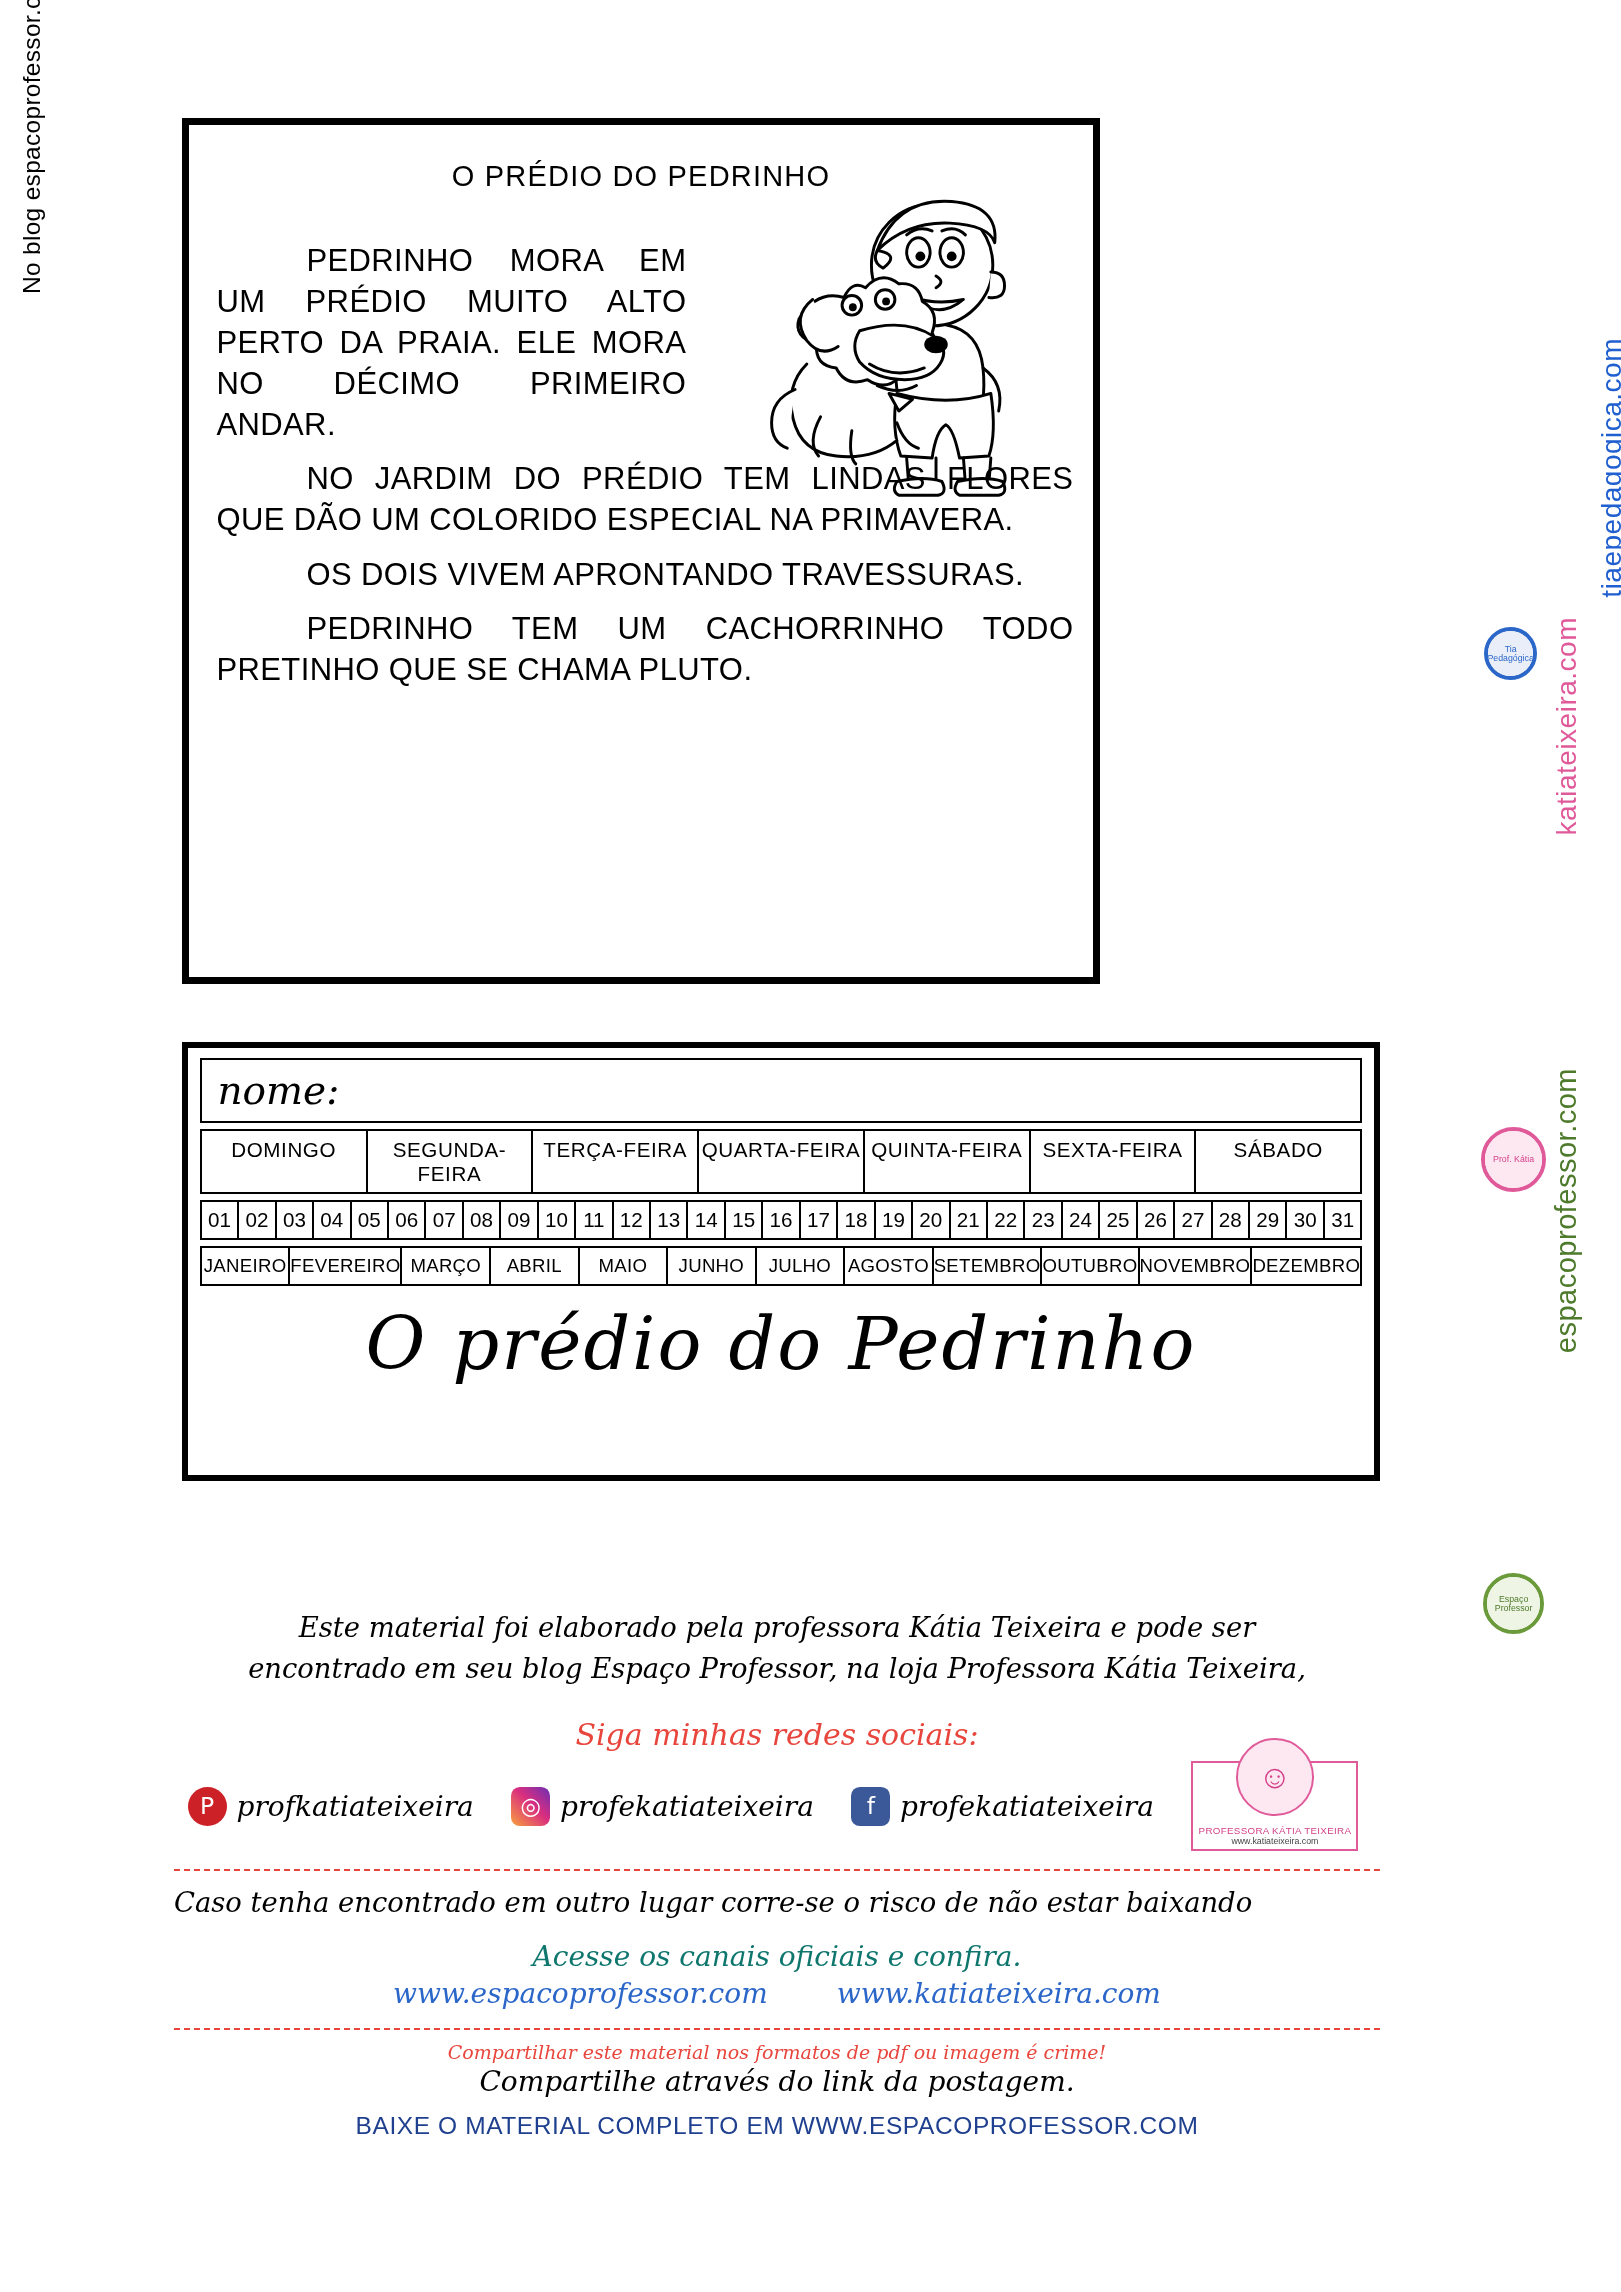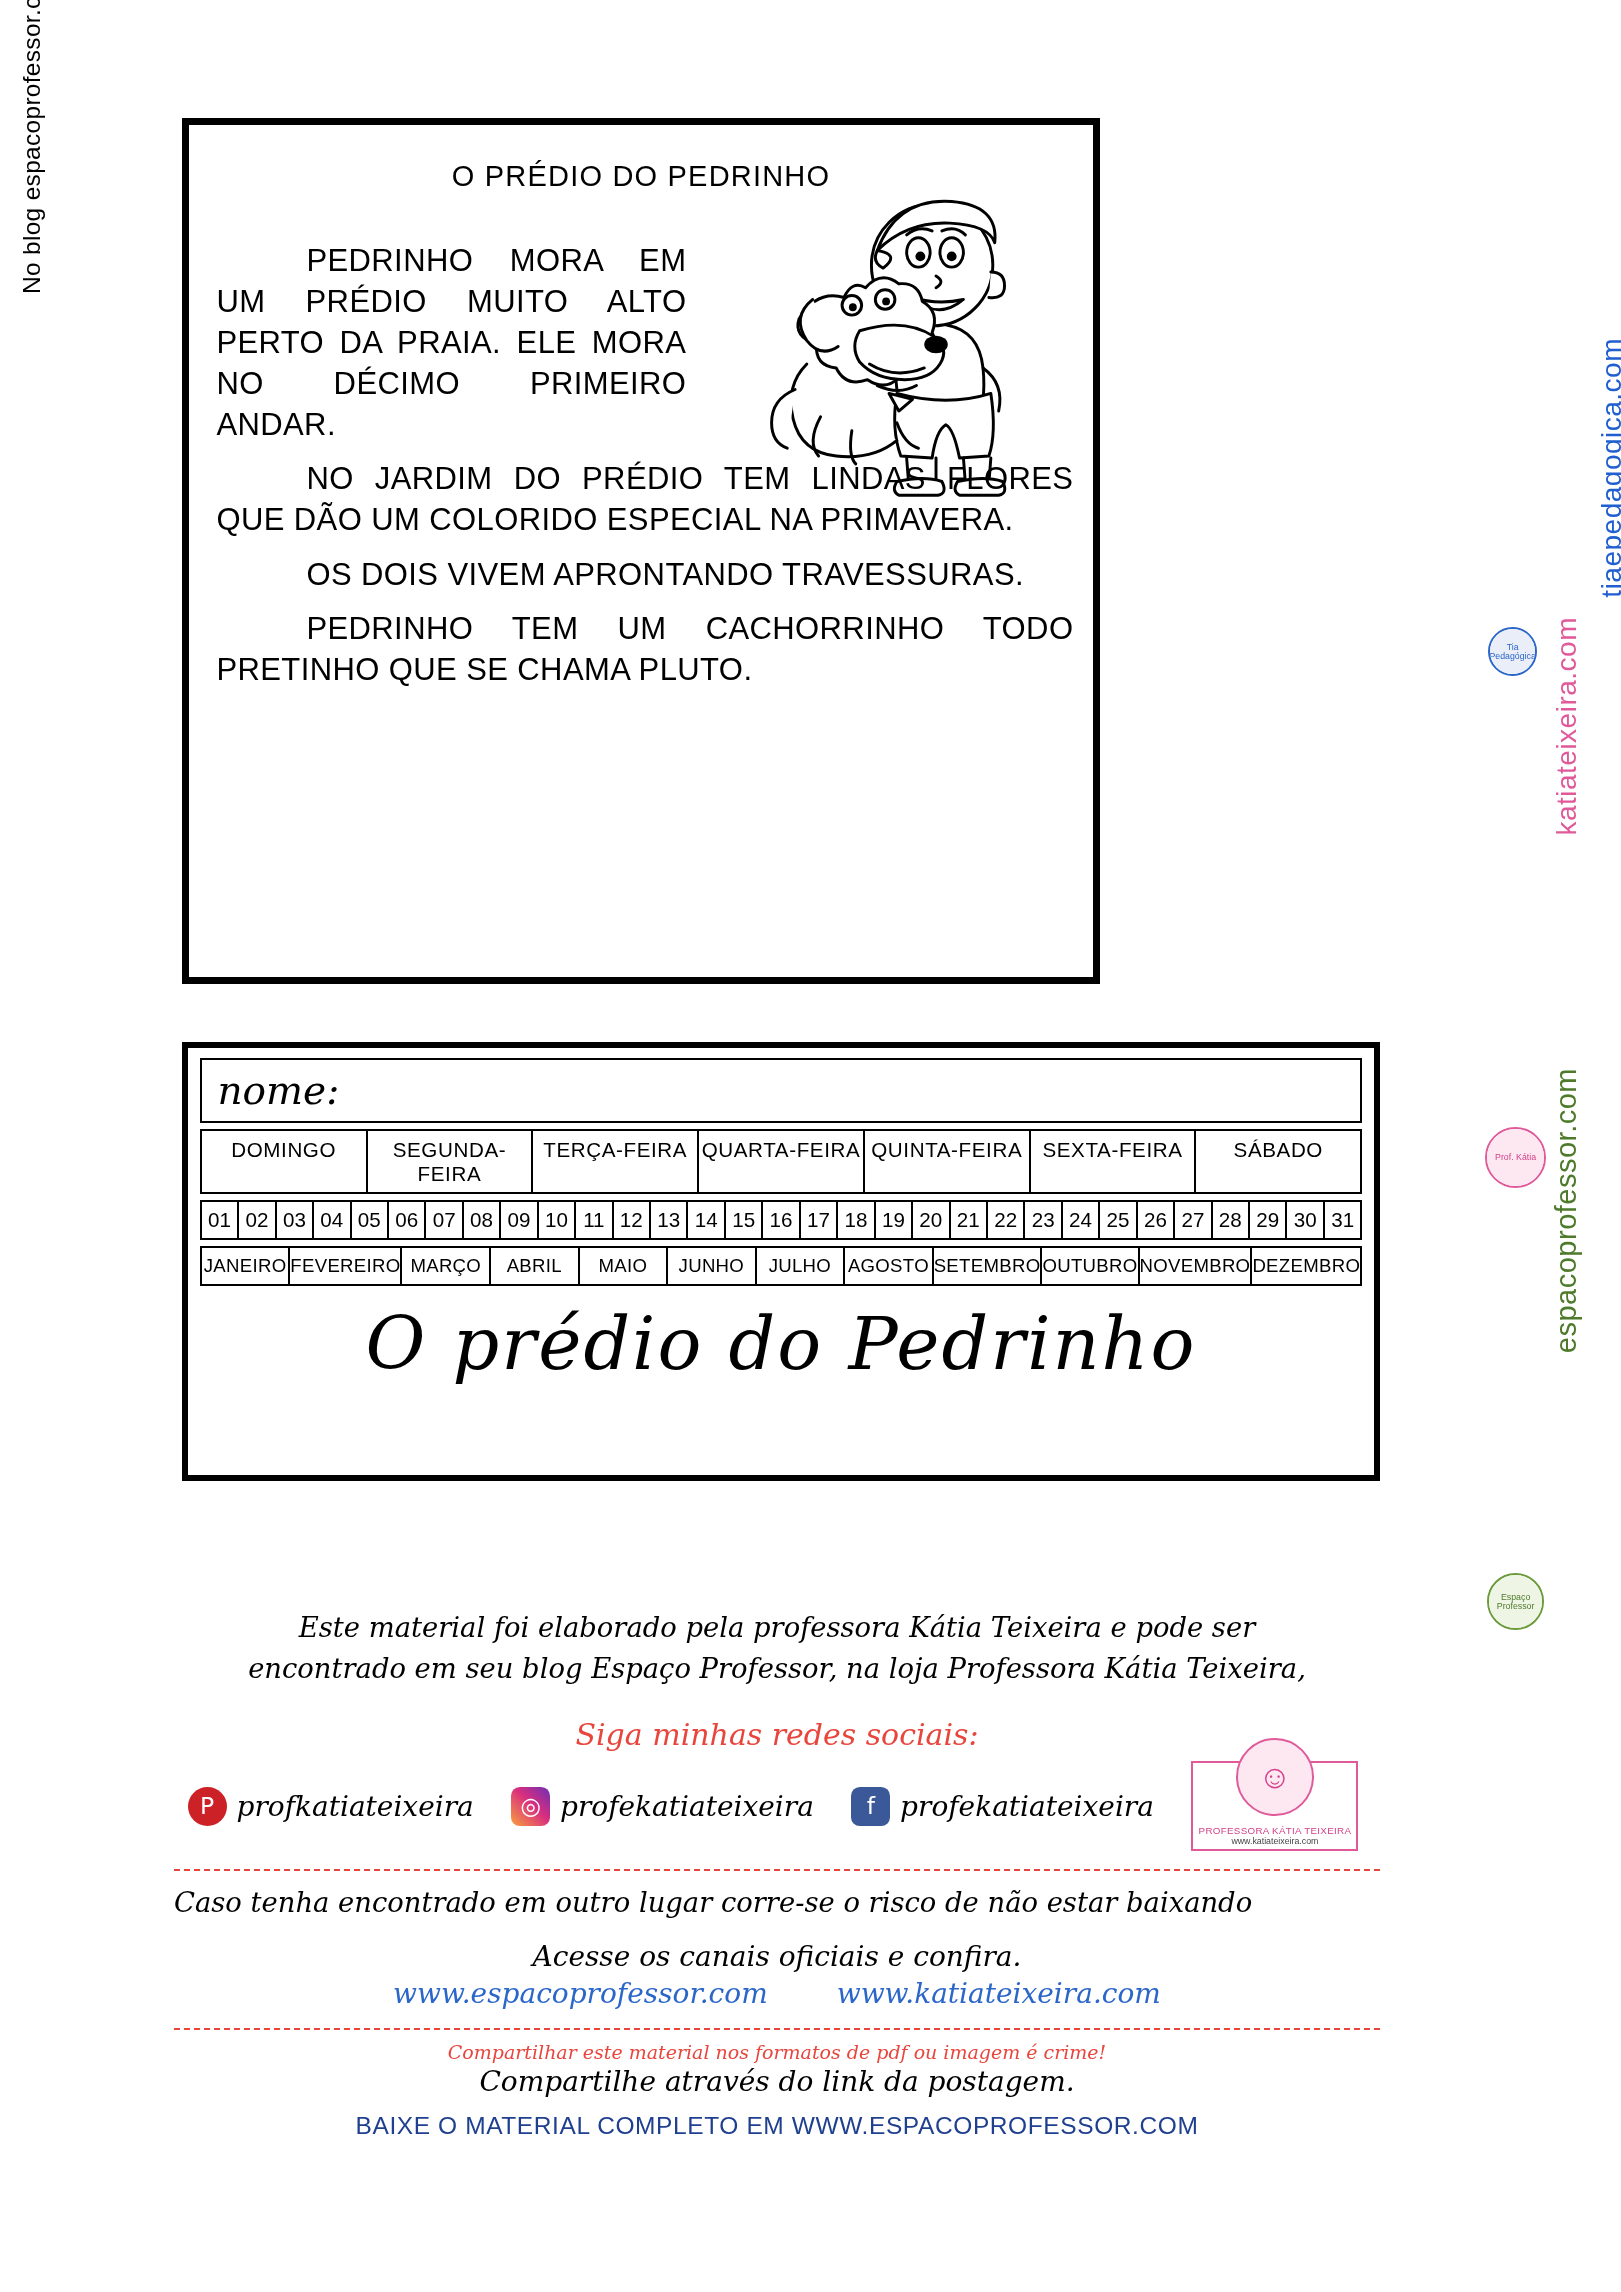--- a/index.html
+++ b/index.html
@@ -64,21 +64,21 @@
   .rv-green {
     right: 67px;
     top: 931px;
     color: #4e7a2c;
     font-size: 29px;
   }
 
   .rail-logo {
     position: absolute;
     border-radius: 50%;
-    border: 2px solid #14532d;
+    border: 4px solid #14532d;
     background: #fff;
     overflow: hidden;
   }
   .rail-logo.tp {
     right: 80px; top: 490px; width: 45px; height: 45px;
     border-color: #2b66c9;
   }
   .rail-logo.kt {
     right: 71px; top: 990px; width: 57px; height: 57px;
     border-color: #e05a9a;
@@ -290,21 +290,21 @@
   .stamp-l1 { font-size: 9.8px; color: #d4418a; letter-spacing: 0.3px; }
   .stamp-l2 { font-size: 8.8px; color: #444; }
   .dashes {
     border-top: 2.9px dashed #e8453c;
     margin: 17.6px 0 11.8px 0;
   }
   .warn {
     font-size: 27.4px;
     line-height: 1.45;
   }
-  .accent-red { color: #000000; }
+  .accent-red { color: #0f766e; }
   .center { text-align: center; }
   .sites {
     display: flex;
     justify-content: center;
     gap: 69px;
     font-size: 28px;
     color: #2b66c9;
     margin-top: 3.9px;
   }
   .crime {

